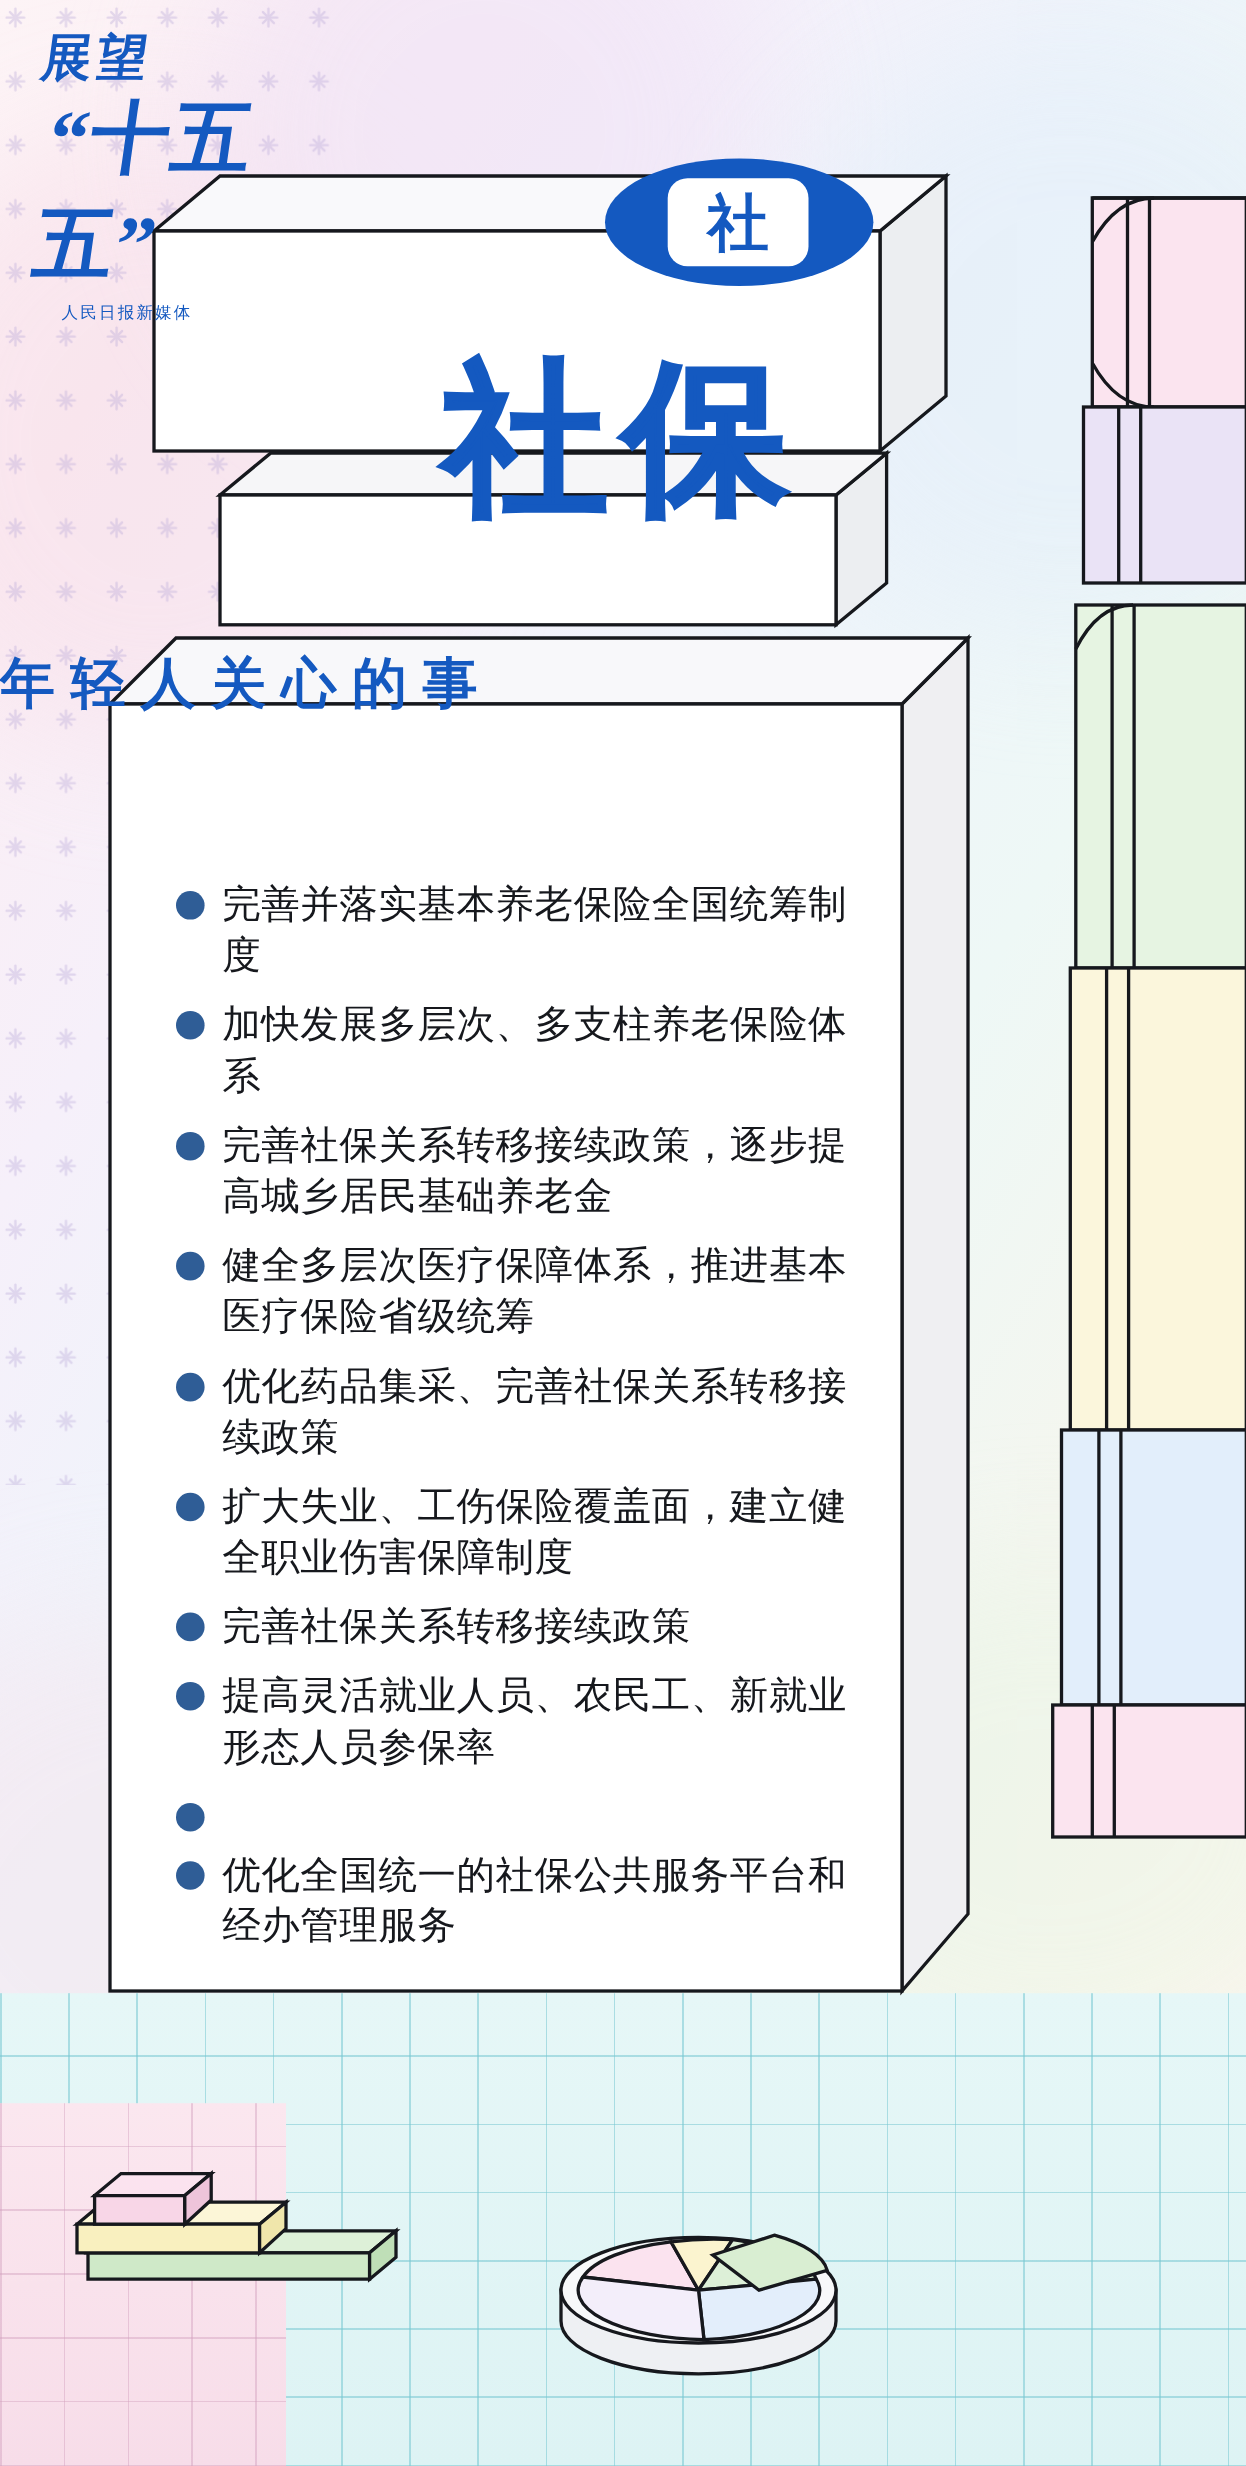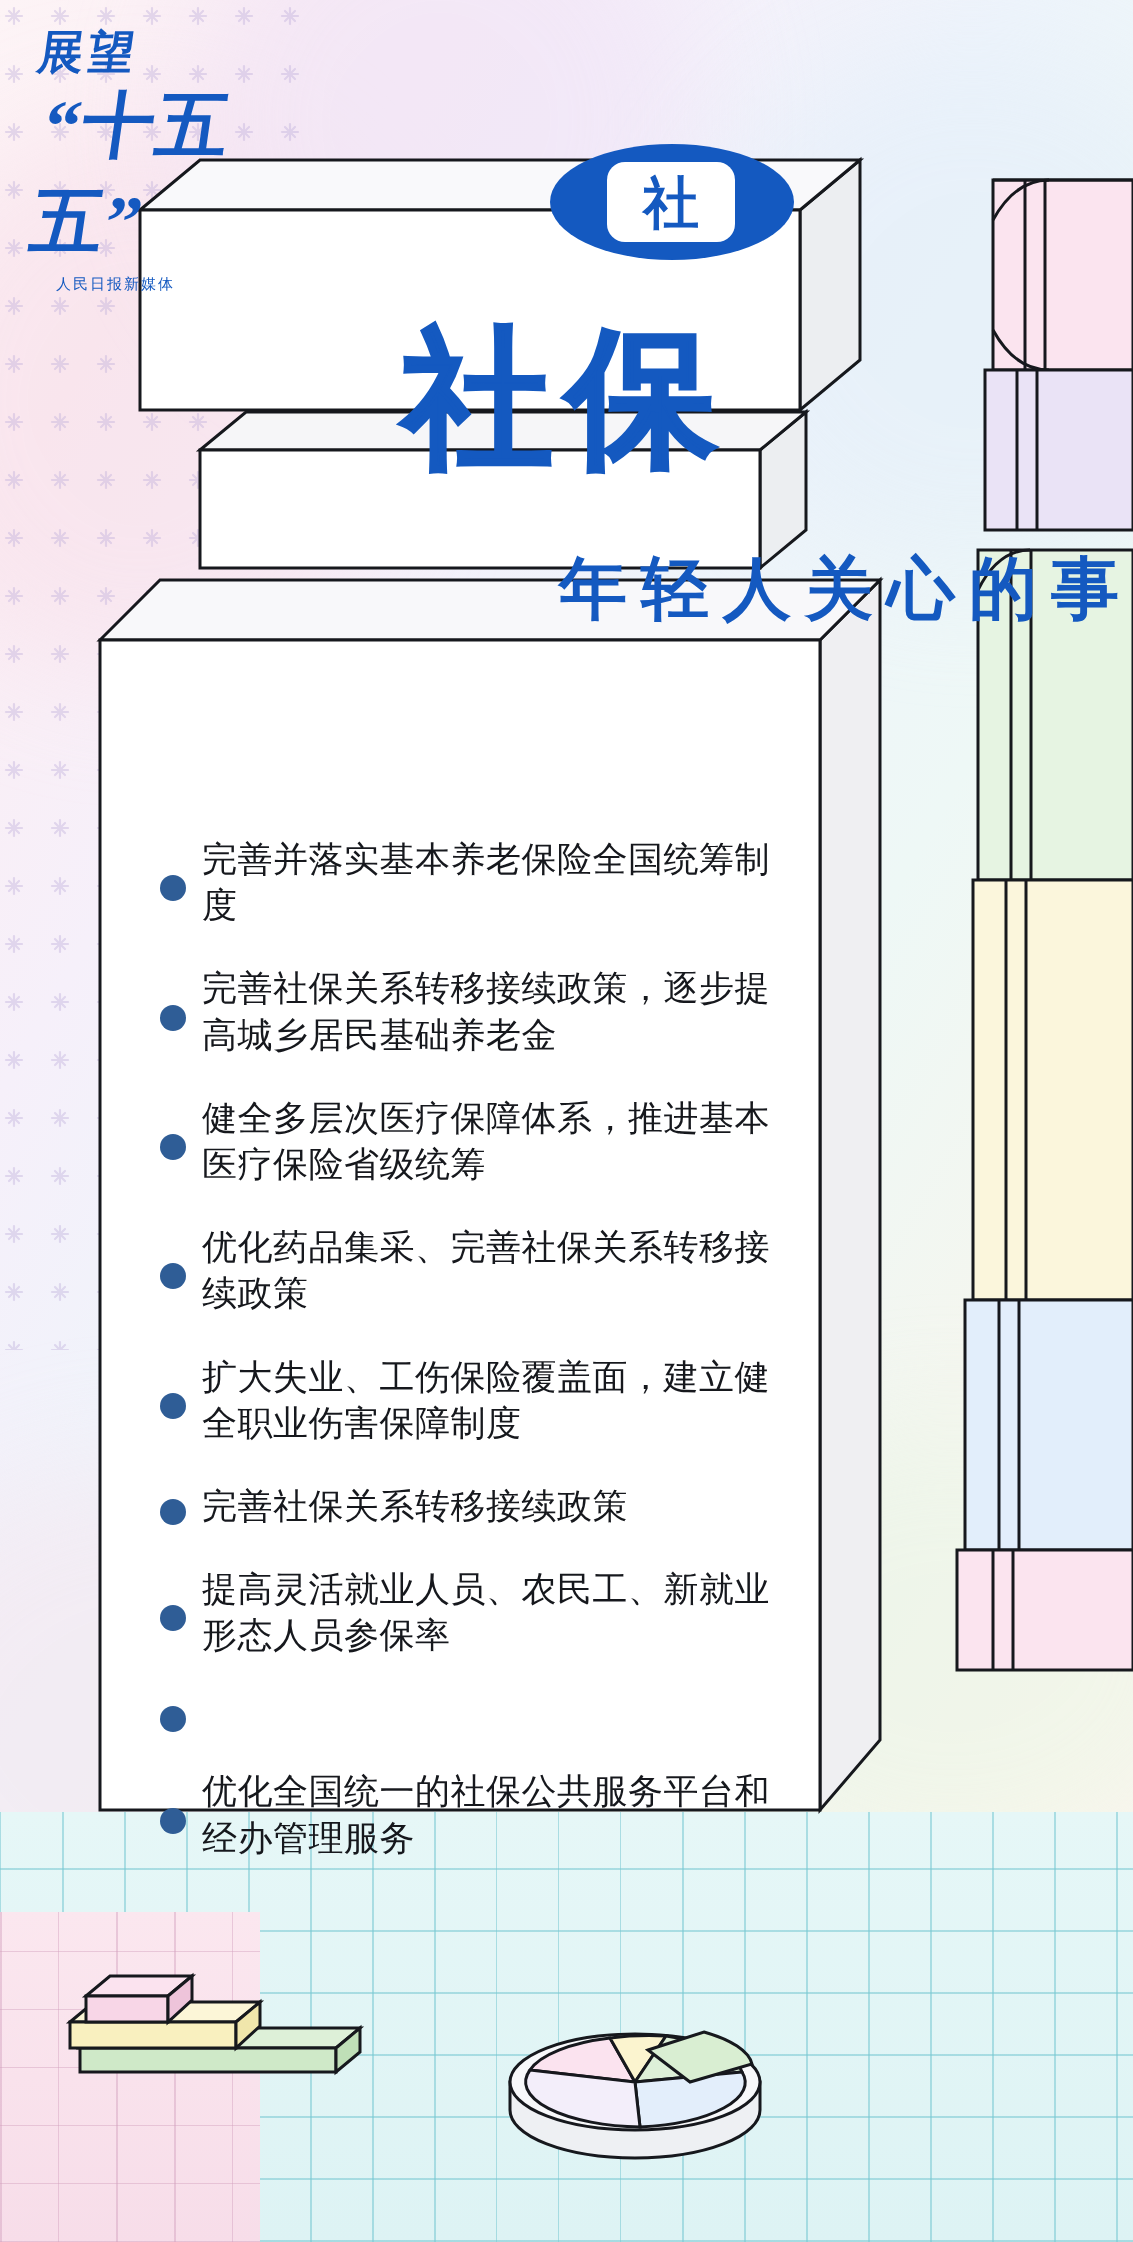--- a/index.html
+++ b/index.html
@@ -63,25 +63,25 @@
     font-family: "Liberation Serif", serif;
     font-weight: 700;
     font-size: 150px;
     letter-spacing: 14px;
     color: #1459c0;
     -webkit-text-stroke: 3px #1459c0;
     z-index: 6;
   }
 
   .subtitle-cn {
-    position: absolute; left: 0; right: 0; top: 544px;
-    text-align: right;
+    position: absolute; left: 0; right: 0; top: 588px;
+    text-align: left;
     font-family: "Liberation Serif", serif;
     font-weight: 700;
-    font-size: 68px;
+    font-size: 50px;
     letter-spacing: 14px;
     color: #1459c0;
     z-index: 6;
   }
 
   
   .badge {
     position: absolute; left: 545px; top: 140px;
     width: 255px; height: 125px;
     z-index: 7;
@@ -106,23 +106,22 @@
     font-size: 15px; letter-spacing: 2px; margin-top: 5px; margin-left: 18px;
     font-family: "Liberation Serif", serif;
   }
 
   
   .list {
     position: absolute; left: 160px; top: 800px; width: 640px;
     z-index: 8;
   }
   .li {
-    display: flex; align-items: center;
+    display: flex; align-items: flex-start;
     margin-bottom: 17px;
-    margin-top: 37px;
   }
   .dot {
     flex: 0 0 auto;
     width: 26px; height: 26px; border-radius: 50%;
     background: #2f5d96;
     margin-top: 10px; margin-right: 16px;
   }
   .li-text {
     font-family: "Liberation Serif", serif;
     font-size: 35px; line-height: 1.32; color: #16181d;
@@ -240,20 +239,24 @@
 <div class="title-cn">社保</div>
 <div class="subtitle-cn">年轻人关心的事</div>
 
 <ul class="list nolist">
   <li class="li">
     <span class="dot"></span>
     <span class="li-text">完善并落实基本养老保险全国统筹制度</span>
   </li>
   <li class="li">
     <span class="dot"></span>
+    <span class="li-text">加快发展多层次、多支柱养老保险体系</span>
+  </li>
+  <li class="li">
+    <span class="dot"></span>
     <span class="li-text">完善社保关系转移接续政策，逐步提高城乡居民基础养老金</span>
   </li>
   <li class="li">
     <span class="dot"></span>
     <span class="li-text">健全多层次医疗保障体系，推进基本医疗保险省级统筹</span>
   </li>
   <li class="li">
     <span class="dot"></span>
     <span class="li-text">优化药品集采、完善社保关系转移接续政策</span>
   </li>

